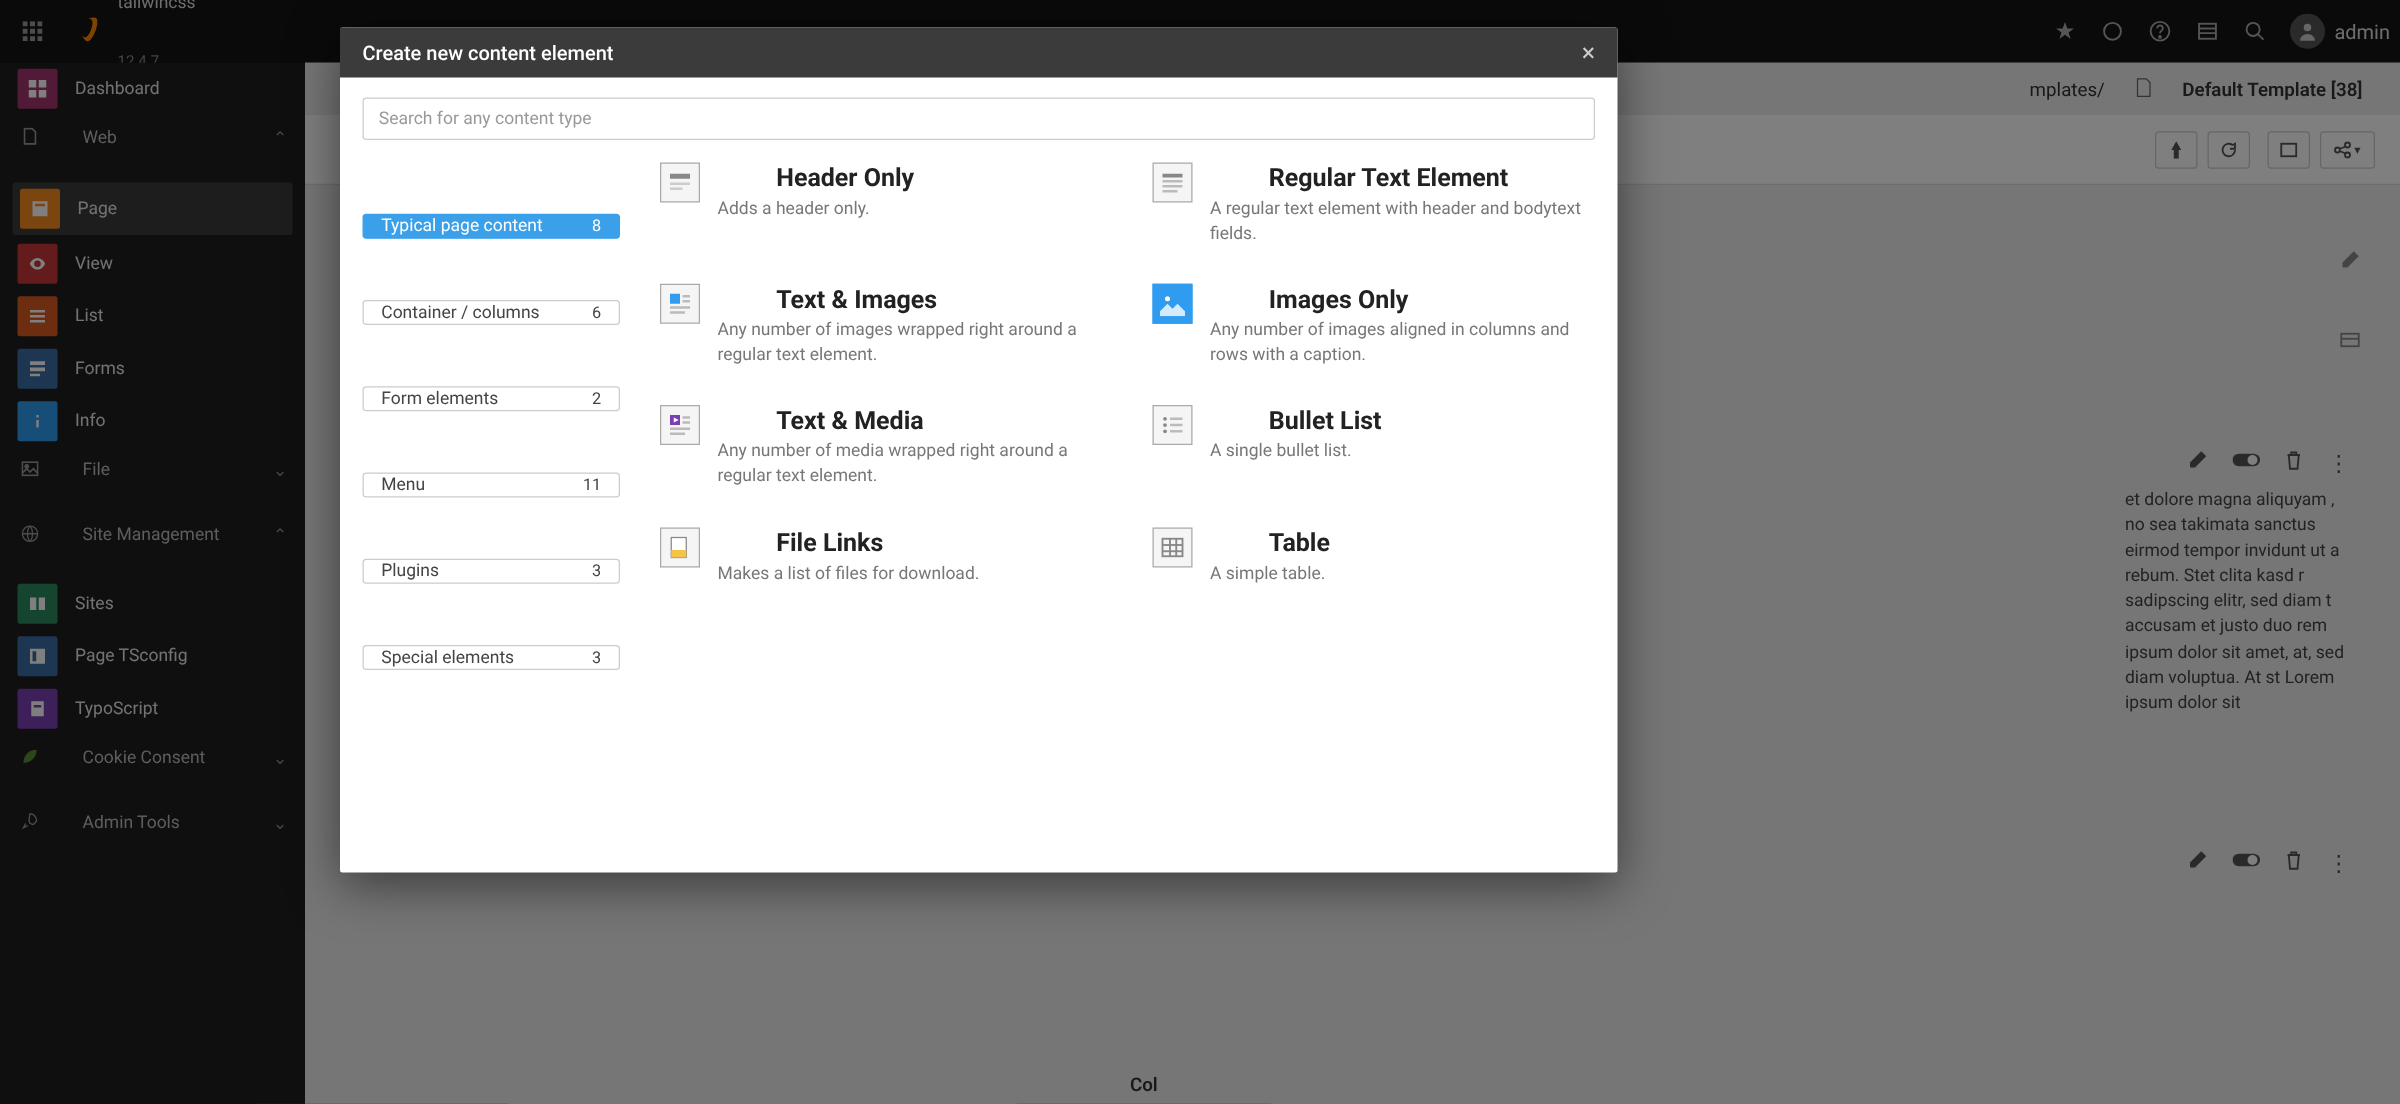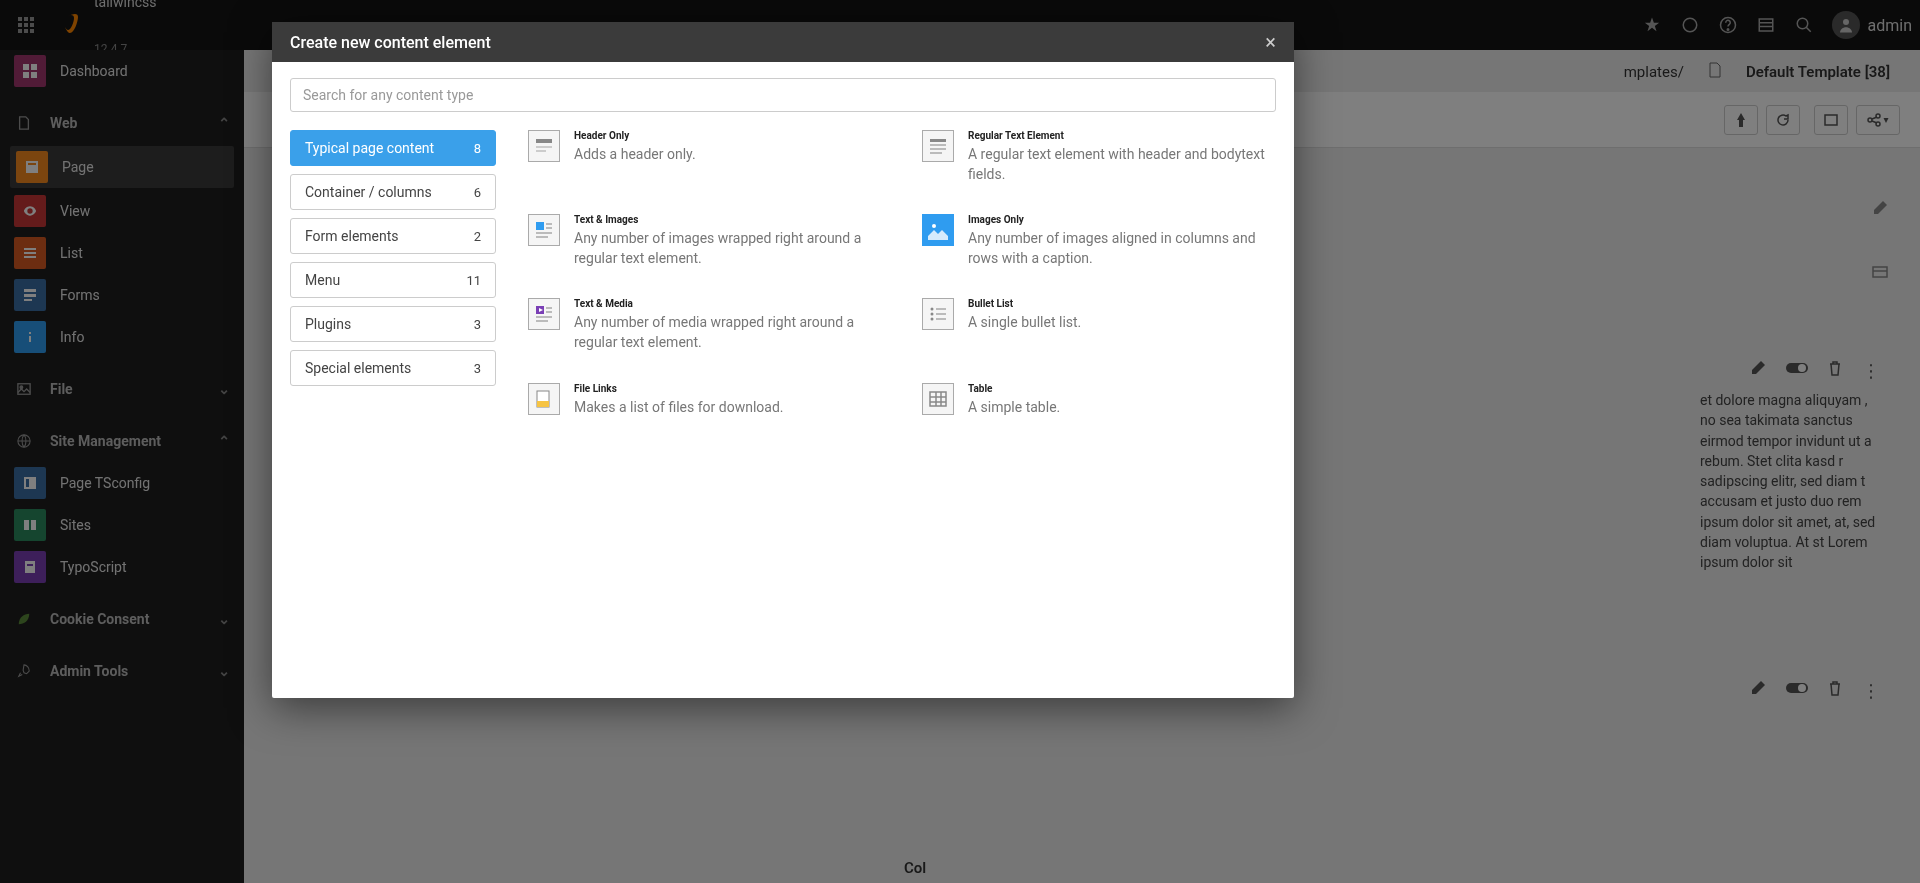--- a/index.html
+++ b/index.html
@@ -19,21 +19,21 @@
 .avatar { width: 28px; height: 28px; border-radius: 50%; background: #555; display: flex; align-items: center; justify-content: center; }
 
 
 .shell { display: flex; height: calc(100% - 50px); }
 
 
 .sidebar { width: 244px; background: #1e1e1e; overflow-y: auto; }
 .side-item { display: flex; align-items: center; gap: 14px; height: 42px; padding: 0 14px; color: #e5e5e5; font-size: 14px; cursor: pointer; }
 .side-item .sq { width: 32px; height: 32px; border-radius: 2px; display: flex; align-items: center; justify-content: center; }
 .side-item.active { background: #3a3a3a; border-radius: 2px; margin: 2px 10px; padding: 0 6px; }
-.side-group { display: flex; align-items: center; gap: 16px; height: 42px; padding: 0 14px; color: #bbb; font-size: 14px; cursor: pointer; font-weight: bold; }
+.side-group { display: flex; align-items: flex-start; gap: 32px; height: 42px; padding: 0 14px; color: #bbb; font-size: 14px; cursor: pointer; }
 .side-group .gi { width: 20px; color: #888; display:flex; justify-content:center; }
 .side-group .chev { margin-left: auto; color: #888; }
 .side-spacer { height: 10px; }
 
 
 .content { flex: 1; background: #ededed; position: relative; overflow: hidden; }
 .content-toolbar { height: 56px; background: #fff; border-bottom: 1px solid #ddd; display: flex; align-items: center; padding: 0 20px; gap: 8px; justify-content: flex-end; }
 .tb-btn { width: 34px; height: 30px; border: 1px solid #ccc; border-radius: 3px; background: #fff; display: flex; align-items: center; justify-content: center; cursor: pointer; }
 .bg-block { position: absolute; right: 40px; top: 340px; width: 180px; color: #444; font-size: 14px; line-height: 1.45; }
 .bg-actions { position: absolute; right: 40px; display: flex; gap: 20px; color: #666; }
@@ -49,29 +49,29 @@
 .modal-header { height: 40px; background: #3b3b3b; color: #fff; display: flex; align-items: center; padding: 0 18px; }
 .modal-title { font-size: 16px; font-weight: 500; }
 .modal-close { margin-left: auto; cursor: pointer; font-size: 20px; color: #ccc; }
 .modal-body { flex: 1; padding: 16px 18px; overflow: hidden; }
 .search-row { margin-bottom: 18px; }
 .search-input { width: 100%; height: 34px; border: 1px solid #ccc; border-radius: 3px; padding: 0 12px; font-size: 14px; color: #555; }
 .search-input::placeholder { color: #999; }
 
 .wiz-cols { display: flex; gap: 32px; height: calc(100% - 60px); }
 .cat-list { width: 206px; display: flex; flex-direction: column; gap: 8px; }
-.cat-item { display: flex; align-items: center; justify-content: space-between; height: 36px; padding: 0 14px; border: 1px solid #ccc; border-radius: 3px; font-size: 14px; color: #444; background: #fff; cursor: pointer; }
+.cat-item { display: flex; align-items: center; justify-content: space-between; height: 20px; padding: 0 14px; border: 1px solid #ccc; border-radius: 3px; font-size: 14px; color: #444; background: #fff; cursor: pointer; margin-top: 41px; }
 .cat-item.active { background: #3aa0ea; border-color: #3aa0ea; color: #fff; }
 .cat-count { font-size: 13px; }
 
 .elem-grid { flex: 1; display: grid; grid-template-columns: 1fr 1fr; column-gap: 40px; row-gap: 30px; align-content: start; }
 .elem { display: flex; gap: 14px; cursor: pointer; }
 .elem-icon { width: 32px; height: 32px; border: 1px solid #aaa; background: #f5f5f5; flex-shrink: 0; display: flex; align-items: center; justify-content: center; }
 .elem-icon.blue { background: #2f9cf0; border-color: #2f9cf0; }
-.elem-title { font-weight: 700; font-size: 10px; color: #222; }
+.elem-title { font-weight: 700; font-size: 20px; color: #222; margin-left: 47px; }
 .elem-desc { font-size: 14px; color: #777; margin-top: 4px; line-height: 1.4; }
 
 .crumb-area { position:absolute; top:12px; left:52%; right:30px; display:flex; align-items:center; gap:24px; color:#333; font-size:15px; }
 
 </style>
 </head>
 <body>
 
 <div class="topbar">
   <div class="topbar-left">
@@ -232,36 +232,36 @@
       <span class="gi">
           <svg width="14" height="14" viewBox="0 0 16 16" fill="none" stroke="#999" stroke-width="1.2">
             <circle cx="8" cy="8" r="7"></circle>
             <path d="M1 8h14M8 1c3 3 3 11 0 14M8 1c-3 3-3 11 0 14"></path>
           </svg>
         </span>
       <span>Site Management</span>
       <span class="chev">⌃</span>
     </div>
     <div class="side-item">
+      <div class="sq" style="background:#2a8b5e">
+          <svg width="16" height="16" viewBox="0 0 16 16" fill="#fff">
+            <rect x="2" y="3" width="5" height="10"></rect>
+            <rect x="9" y="3" width="5" height="10"></rect>
+          </svg>
+        </div>
+      <span>Sites</span>
+    </div>
+    <div class="side-item">
       <div class="sq" style="background:#3a6ea5">
           <svg width="16" height="16" viewBox="0 0 16 16" fill="#fff">
             <rect x="2" y="2" width="12" height="12"></rect>
             <rect x="4" y="4" width="3" height="8" fill="#3a6ea5"></rect>
           </svg>
         </div>
       <span>Page TSconfig</span>
-    </div>
-    <div class="side-item">
-      <div class="sq" style="background:#2a8b5e">
-          <svg width="16" height="16" viewBox="0 0 16 16" fill="#fff">
-            <rect x="2" y="3" width="5" height="10"></rect>
-            <rect x="9" y="3" width="5" height="10"></rect>
-          </svg>
-        </div>
-      <span>Sites</span>
     </div>
     <div class="side-item">
       <div class="sq" style="background:#7a3fb5">
           <svg width="16" height="16" viewBox="0 0 16 16" fill="#fff">
             <rect x="3" y="2" width="10" height="12"></rect>
             <rect x="5" y="5" width="6" height="2" fill="#7a3fb5"></rect>
           </svg>
         </div>
       <span>TypoScript</span>
     </div>

